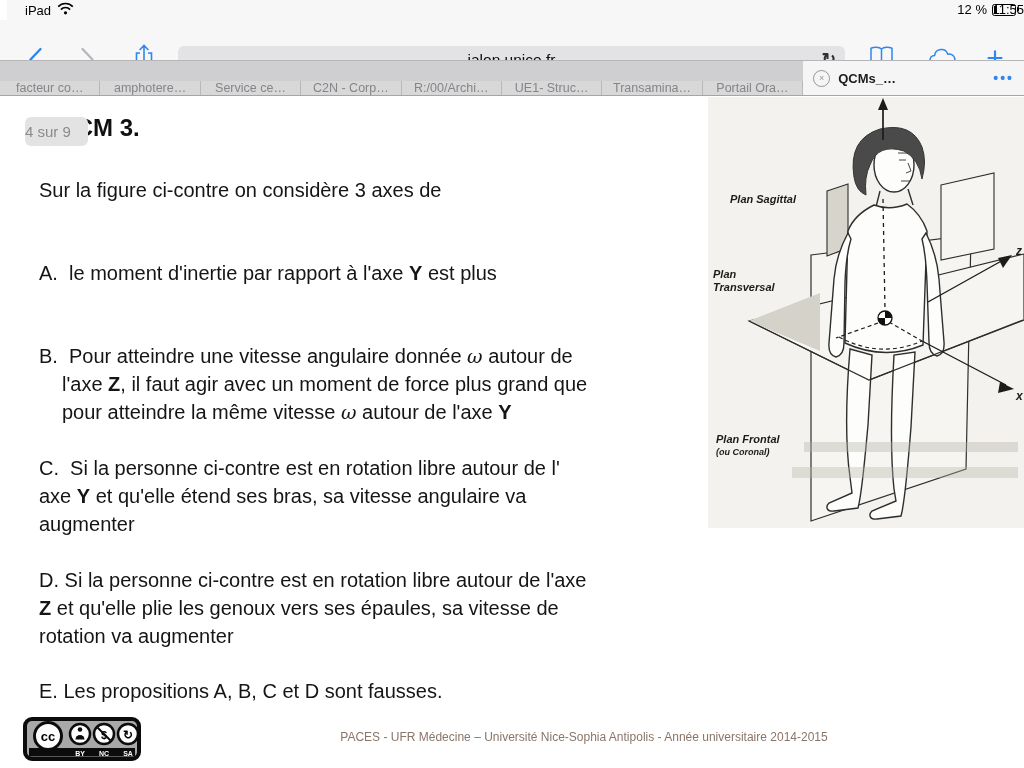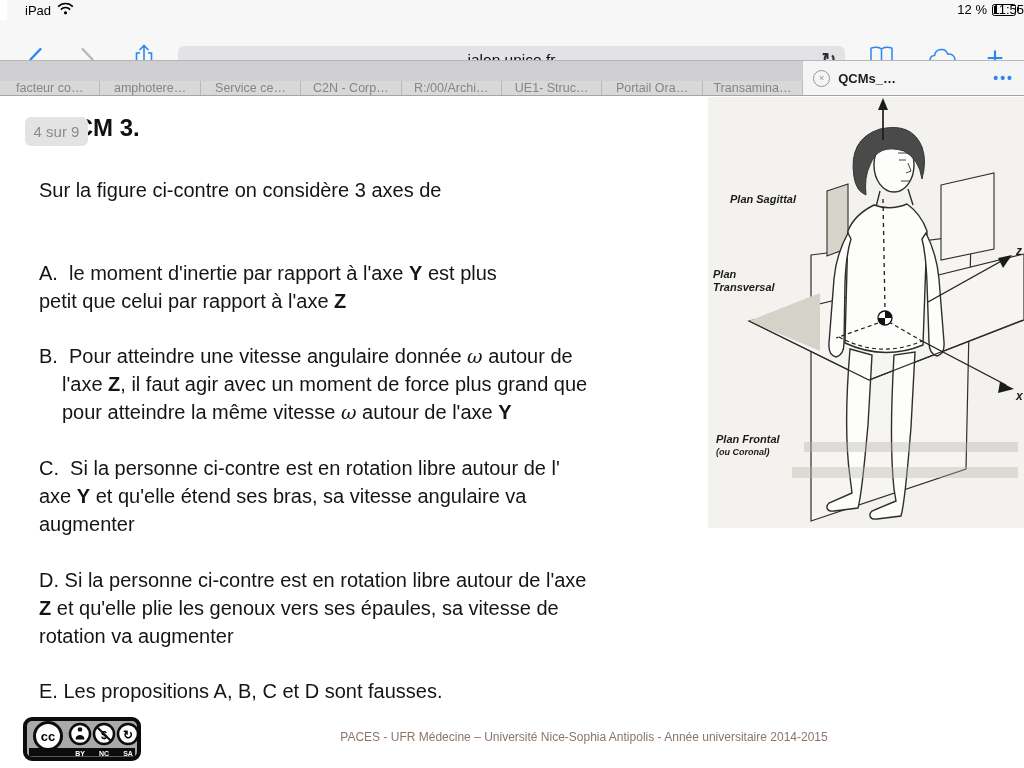--- a/index.html
+++ b/index.html
@@ -42,21 +42,21 @@
   .tab-active{flex:1 1 auto;background:#f5f5f5;color:#1b1b1d;font-weight:bold;font-size:13px;
        display:flex;align-items:center;padding:0 10px;gap:8px;white-space:nowrap;cursor:pointer;}
   .tab-close{display:inline-flex;align-items:center;justify-content:center;width:15px;height:15px;
        border:1.3px solid #97979c;border-radius:50%;color:#97979c;font-size:9px;font-weight:normal;
        cursor:pointer;flex:0 0 auto;}
   .tab-dots{margin-left:auto;color:#2e86f0;font-size:14px;letter-spacing:2px;font-weight:bold;cursor:pointer;}
 
   
   .content{position:absolute;top:97px;left:0;right:0;bottom:0;background:#ffffff;overflow:hidden;}
   .page-badge{position:absolute;left:25px;top:20px;width:63px;height:29px;background:#e3e3e3;
-      border-radius:6px;color:#8b8b8b;font-size:15px;line-height:29px;text-align:center;z-index:3;}
+      border-radius:6px;color:#8b8b8b;font-size:15px;line-height:29px;text-align:left;z-index:3;}
   .qcm-heading{position:absolute;left:57px;top:17px;font-size:24px;font-weight:bold;color:#101010;z-index:2;}
 
   .blk{position:absolute;left:39px;z-index:1;}
   .qline{white-space:pre;font-size:20px;line-height:28px;color:#151515;}
   .qline .om{font-family:"DejaVu Serif",serif;font-style:italic;font-size:19px;}
   .qline b{font-weight:bold;}
   .qline.ind{margin-left:23px;}
   .blk-intro{top:79px;} .blk-A{top:162px;} .blk-B{top:245px;}
   .blk-C{top:357px;} .blk-D{top:469px;} .blk-E{top:580px;}
 
@@ -131,22 +131,22 @@
 </div>
 
 <div class="tabbar">
 
   <div class="tab">facteur co…</div>
     <div class="tab">amphotere…</div>
     <div class="tab">Service ce…</div>
     <div class="tab">C2N - Corp…</div>
     <div class="tab">R:/00/Archi…</div>
     <div class="tab">UE1- Struc…</div>
+    <div class="tab">Transamina…</div>
     <div class="tab">Portail Ora…</div>
-    <div class="tab">Transamina…</div>
     <div class="tab-active">
     <span class="tab-close">×</span>
     <span>QCMs_…</span>
     <span class="tab-dots">•••</span>
   </div>
 </div>
 
 <div class="content">
 
   <div class="figure-wrap">
@@ -211,21 +211,20 @@
 
   <div class="qcm-heading">QCM 3.</div>
   <div class="page-badge">4 sur 9</div>
 
   <div id="question-blocks">
       <div class="blk blk-intro">
         <div class="qline">Sur la figure ci-contre on considère 3 axes de</div>
       </div>
       <div class="blk blk-A">
         <div class="qline">A.  le moment d'inertie par rapport à l'axe <b>Y</b> est plus</div>
-        <div class="qline">petit que celui par rapport à l'axe <b>Z</b></div>
       </div>
       <div class="blk blk-B">
         <div class="qline">B.  Pour atteindre une vitesse angulaire donnée <i class="om">ω</i> autour de</div>
         <div class="qline ind">l'axe <b>Z</b>, il faut agir avec un moment de force plus grand que</div>
         <div class="qline ind">pour atteindre la même vitesse <i class="om">ω</i> autour de l'axe <b>Y</b></div>
       </div>
       <div class="blk blk-C">
         <div class="qline">C.  Si la personne ci-contre est en rotation libre autour de l'</div>
         <div class="qline">axe <b>Y</b> et qu'elle étend ses bras, sa vitesse angulaire va</div>
         <div class="qline">augmenter</div>

